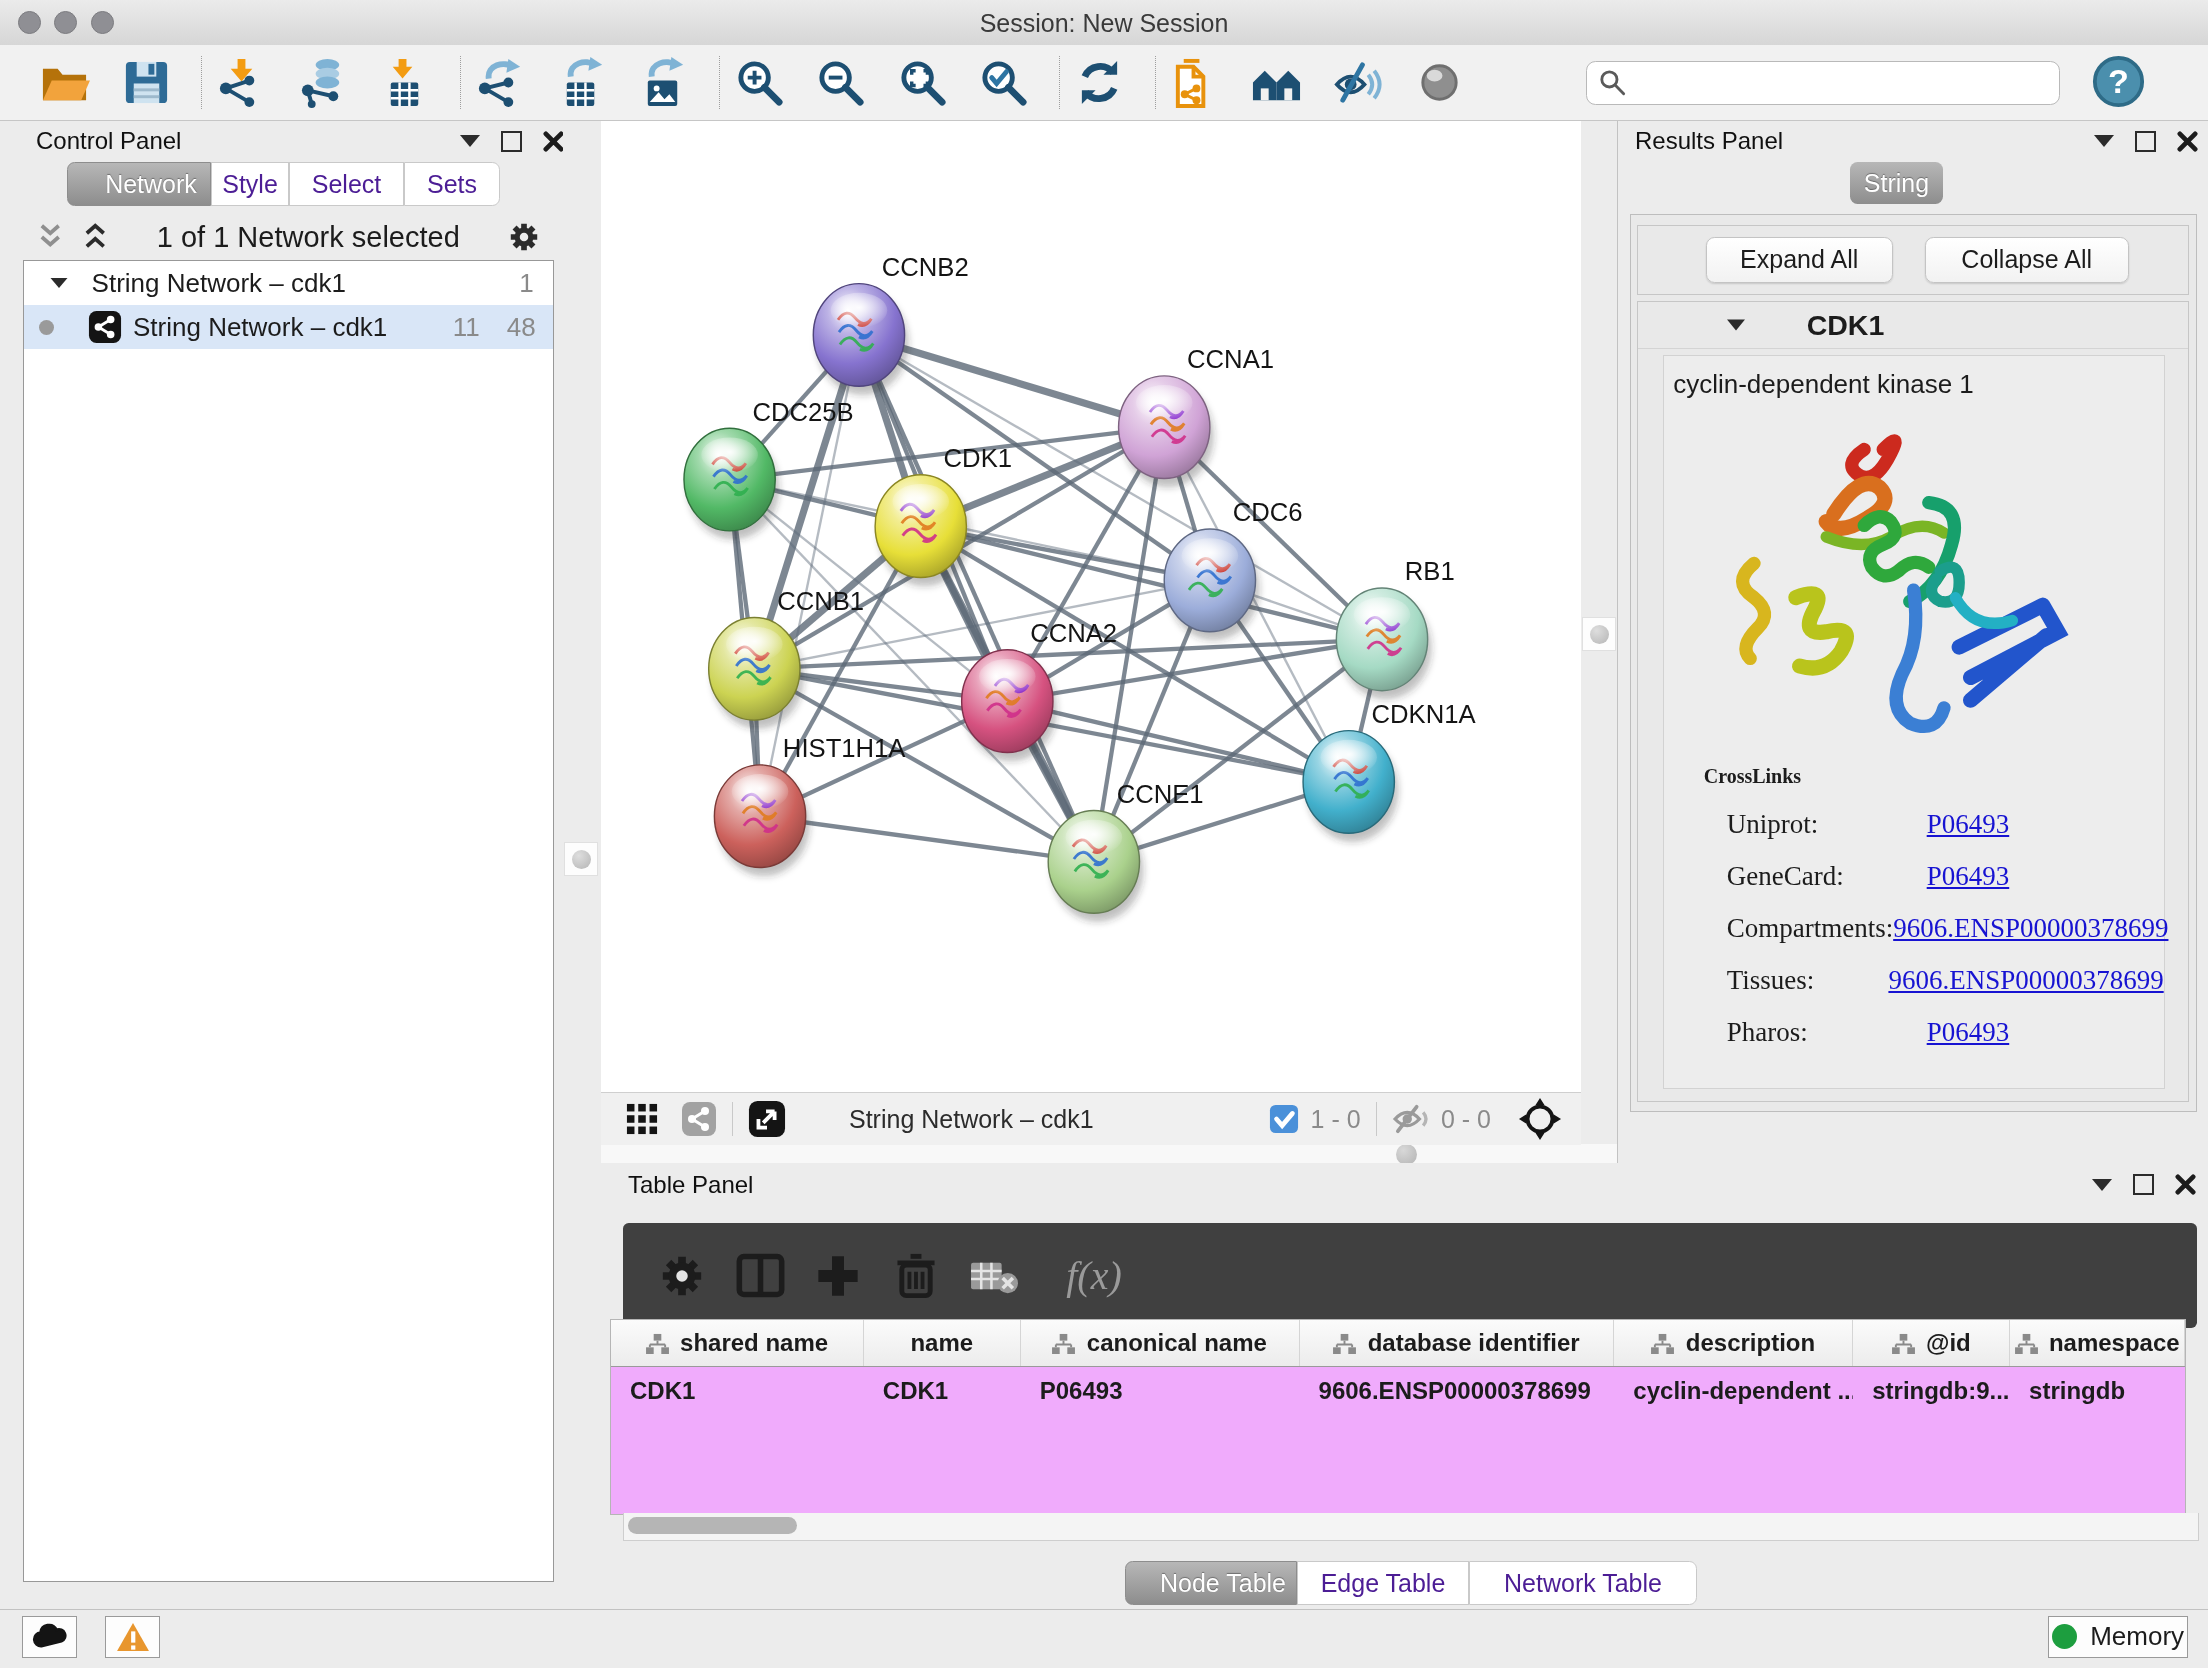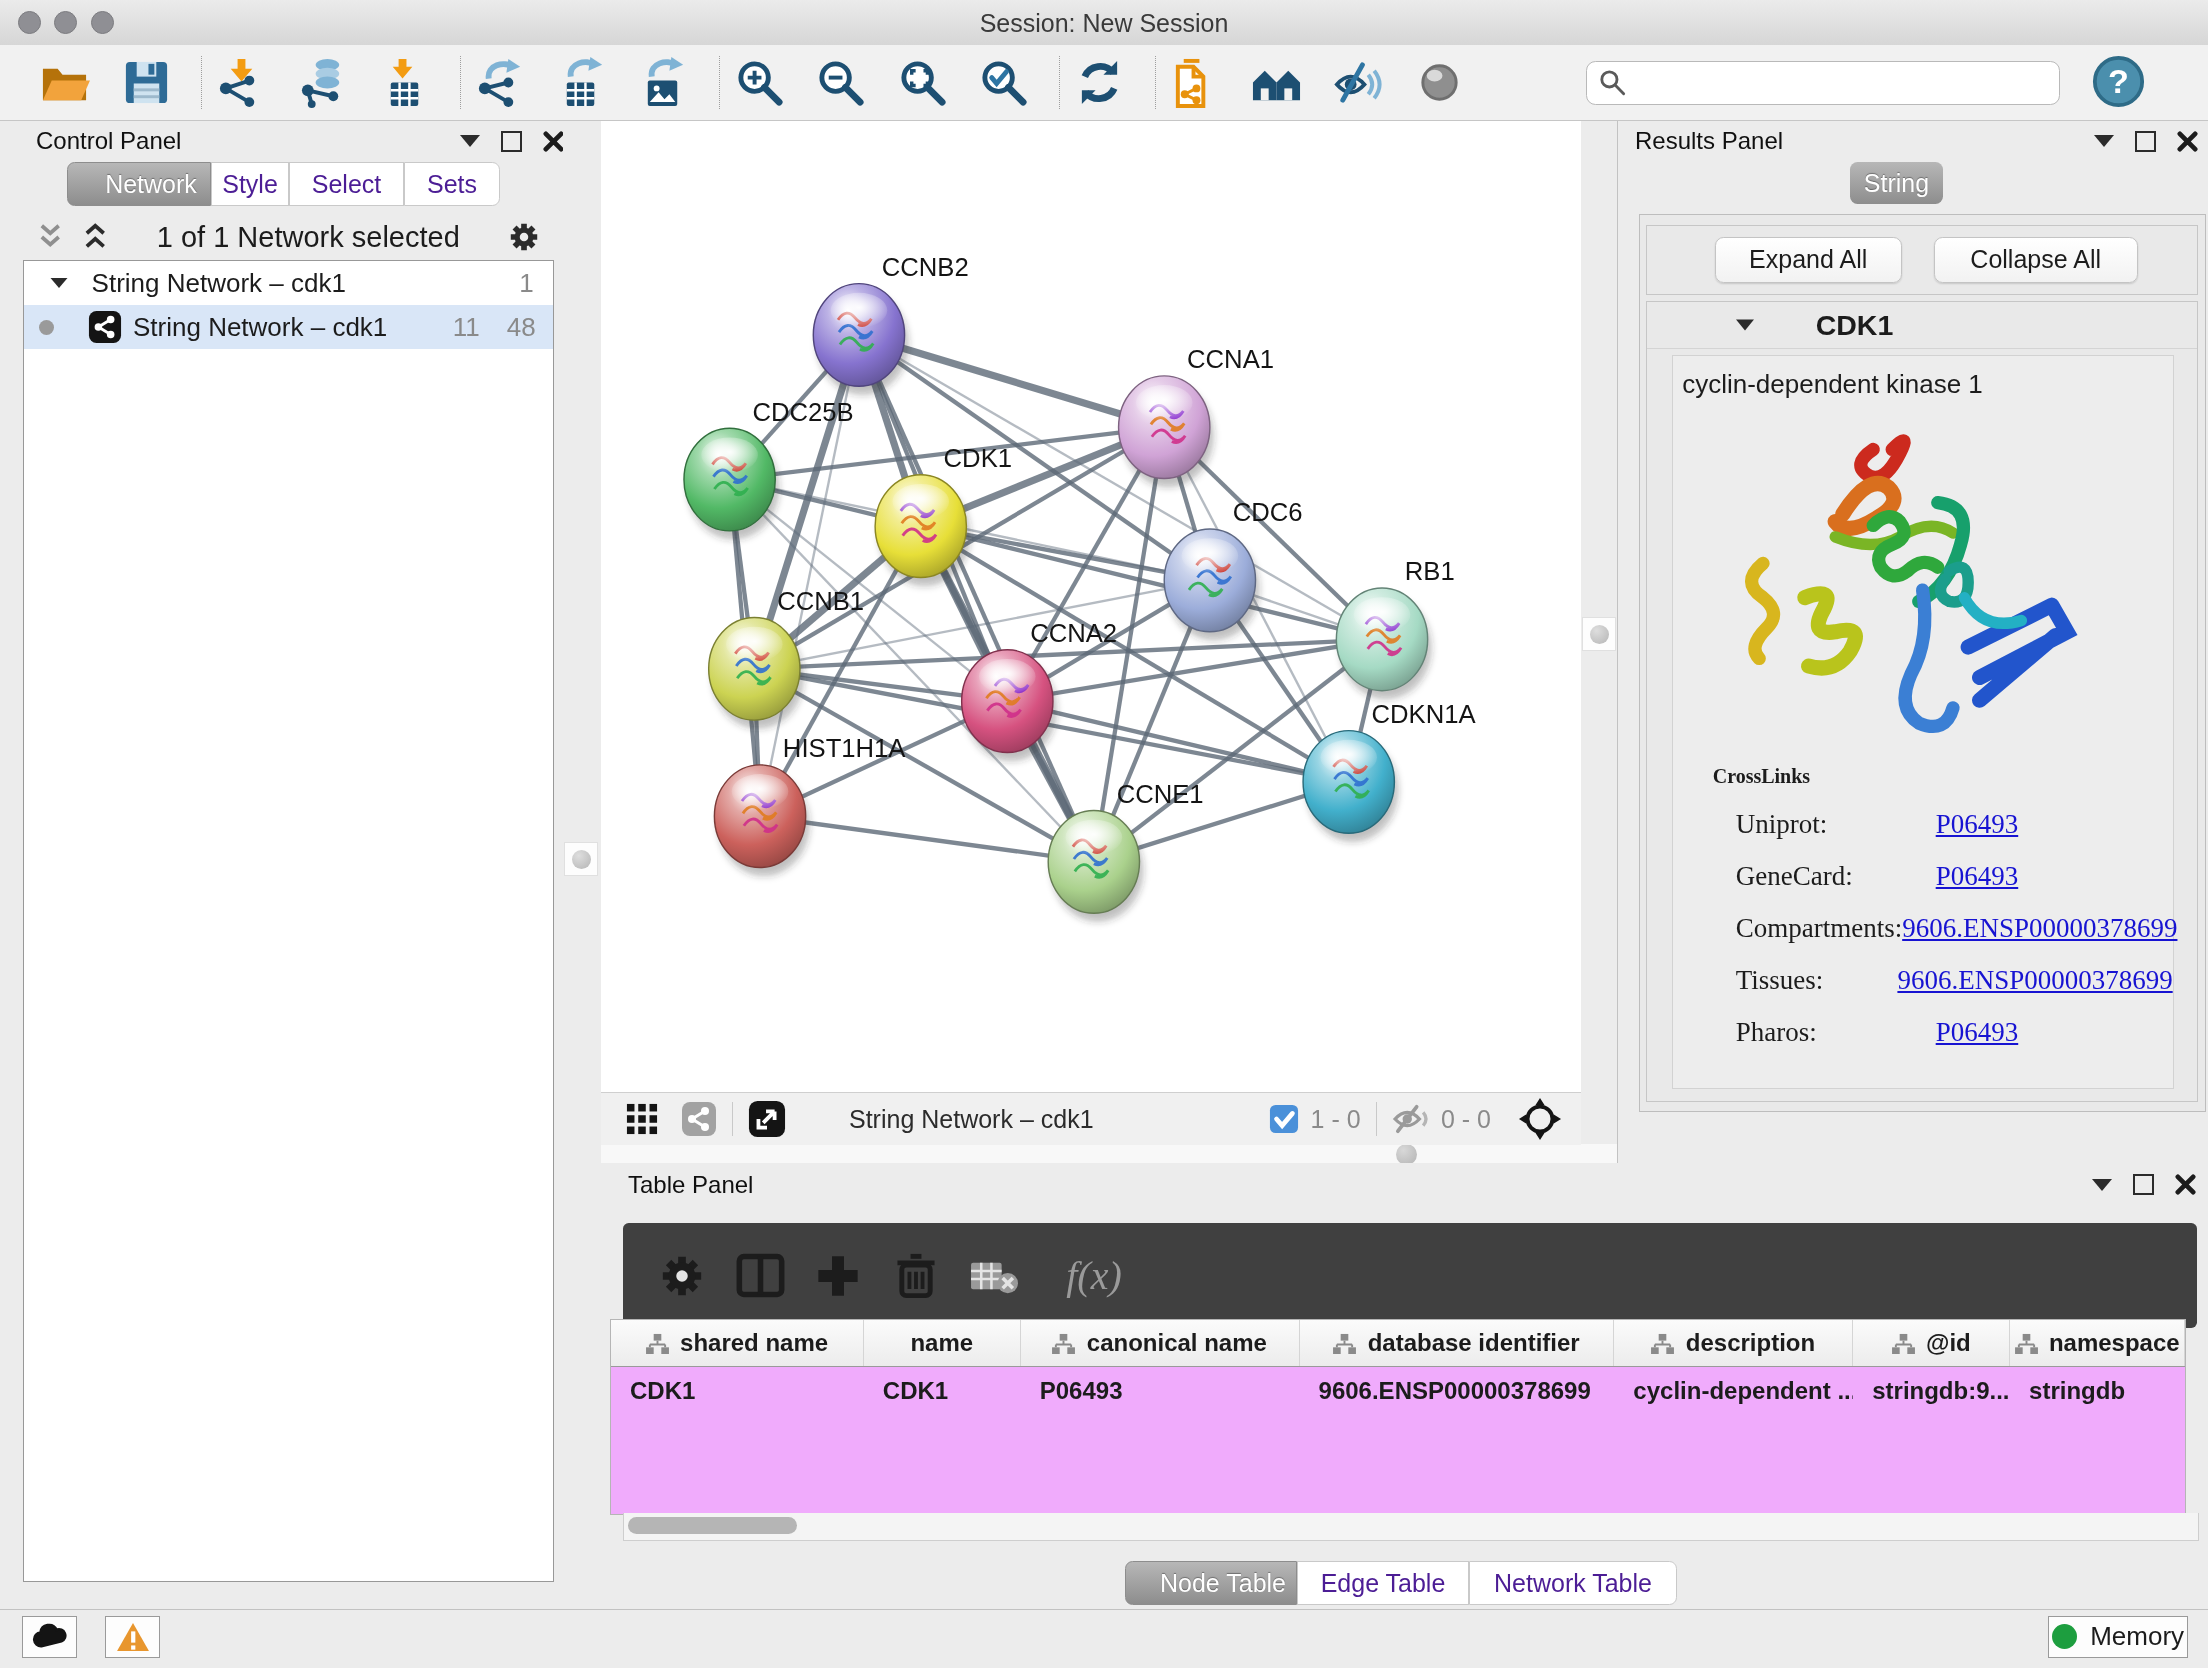--- a/index.html
+++ b/index.html
@@ -70,21 +70,21 @@
     border-top:1px solid #cfcfcf;display:flex;align-items:center;font-size:25px;color:#8a8a8a;}
   .ns-sep{height:34px;border-left:1px solid #c9c9c9;margin:0 15px;}
   .node-label{font-size:27px;fill:#141414;font-family:"Liberation Sans","DejaVu Sans",sans-serif;}
 
   
   .results-panel{position:absolute;left:1617px;top:121px;width:592px;height:1042px;
     background:#ececec;border-left:1.9px solid #c2c2c2;}
   .rp-tab{position:absolute;left:232px;top:41px;width:93px;height:42px;border-radius:7.6px;
     background:linear-gradient(#b7b7b7,#8d8d8d);color:#fff;display:flex;align-items:center;
     justify-content:center;font-size:25px;text-shadow:0 -1px 1px rgba(0,0,0,.35);}
-  .rp-outer{position:absolute;left:21px;top:93px;width:565px;height:896px;
+  .rp-outer{position:absolute;left:12px;top:93px;width:565px;height:896px;
     background:#e9e9e9;border:1.9px solid #bdbdbd;}
   .rp-btnbox{position:absolute;left:5.7px;top:9.5px;width:550px;height:68px;border:1px solid #c6c6c6;}
   .rp-btn{position:absolute;top:11.4px;height:44px;background:linear-gradient(#ffffff,#f2f2f2);
     border:1px solid #c4c4c4;border-radius:8.6px;font-size:25px;display:flex;align-items:center;
     justify-content:center;box-shadow:0 1px 1.9px rgba(0,0,0,.15);}
   .rp-section{position:absolute;left:5.7px;top:86px;width:550px;height:799px;border:1px solid #c6c6c6;}
   .rp-sec-head{height:46px;display:flex;align-items:center;border-bottom:1px solid #d4d4d4;}
   .rp-content{position:absolute;left:25px;top:53px;width:500px;height:732px;
     background:#ededed;border:1px solid #d2d2d2;}
   .rp-desc{font-size:26px;padding:13.3px 0 0 9.5px;}
@@ -817,21 +817,21 @@
           <div class="dt-cell" style="width: 157px;">stringdb:9...</div>
           <div class="dt-cell" style="width: 175px;">stringdb</div>
         </div>
     </div>
     <div class="hscroll">
       <div class="hthumb"></div>
     </div>
     <div class="tp-tabs">
       <div class="tab sel first" style="width:172px">Node Table</div>
       <div class="tab" style="width:172px">Edge Table</div>
-      <div class="tab last" style="width:208px">Network Table</div>
+      <div class="tab last" style="width:228px">Network Table</div>
     </div>
   </div>
 
   <div class="statusbar">
     <div class="sb-btn" style="left:22px;width:55px">
       <svg width="36" height="27" viewBox="0 0 38 28">
         <path d="M10 24 a7 7 0 0 1 -1-14 a9 9 0 0 1 17-3 a6.5 6.5 0 0 1 5 12 z" fill="#141414" stroke="#141414" stroke-width="3"></path>
       </svg>
     </div>
     <div class="sb-btn" style="left:105px;width:55px">

